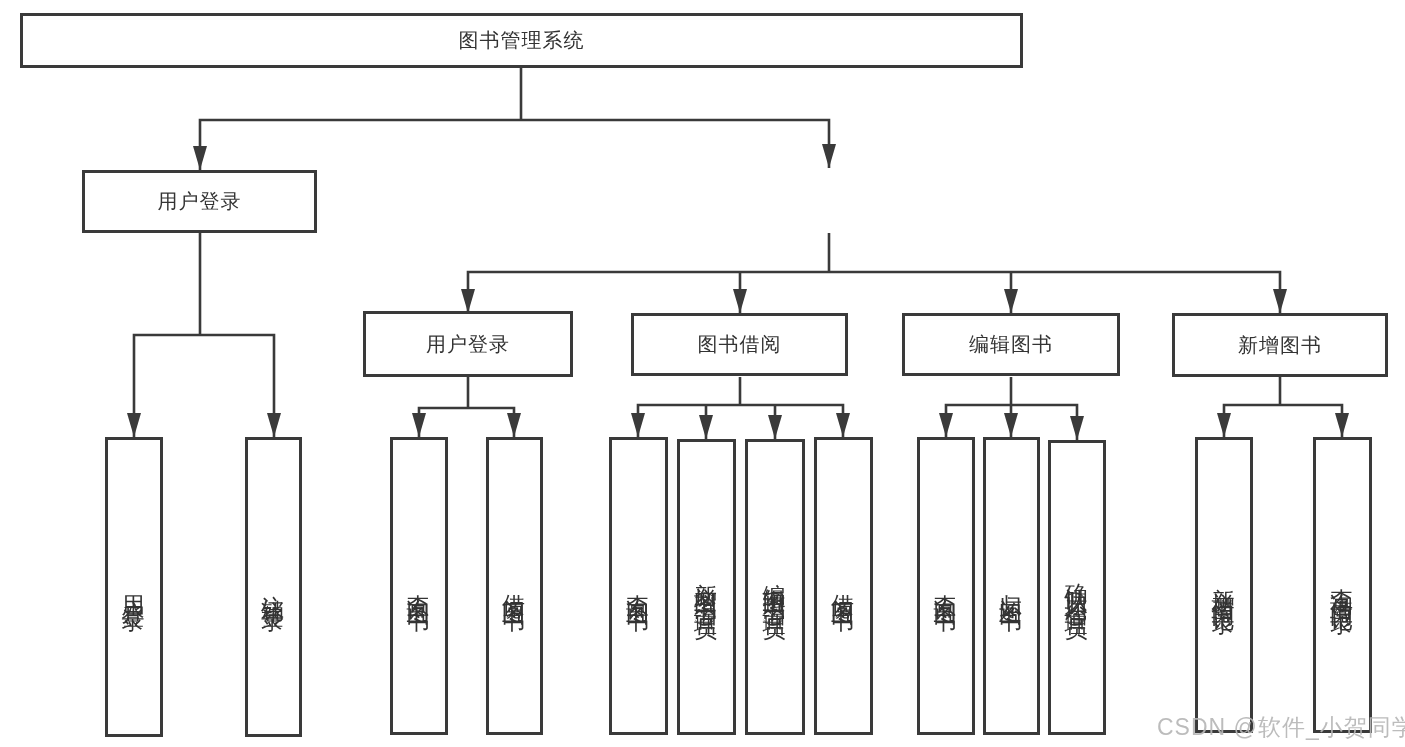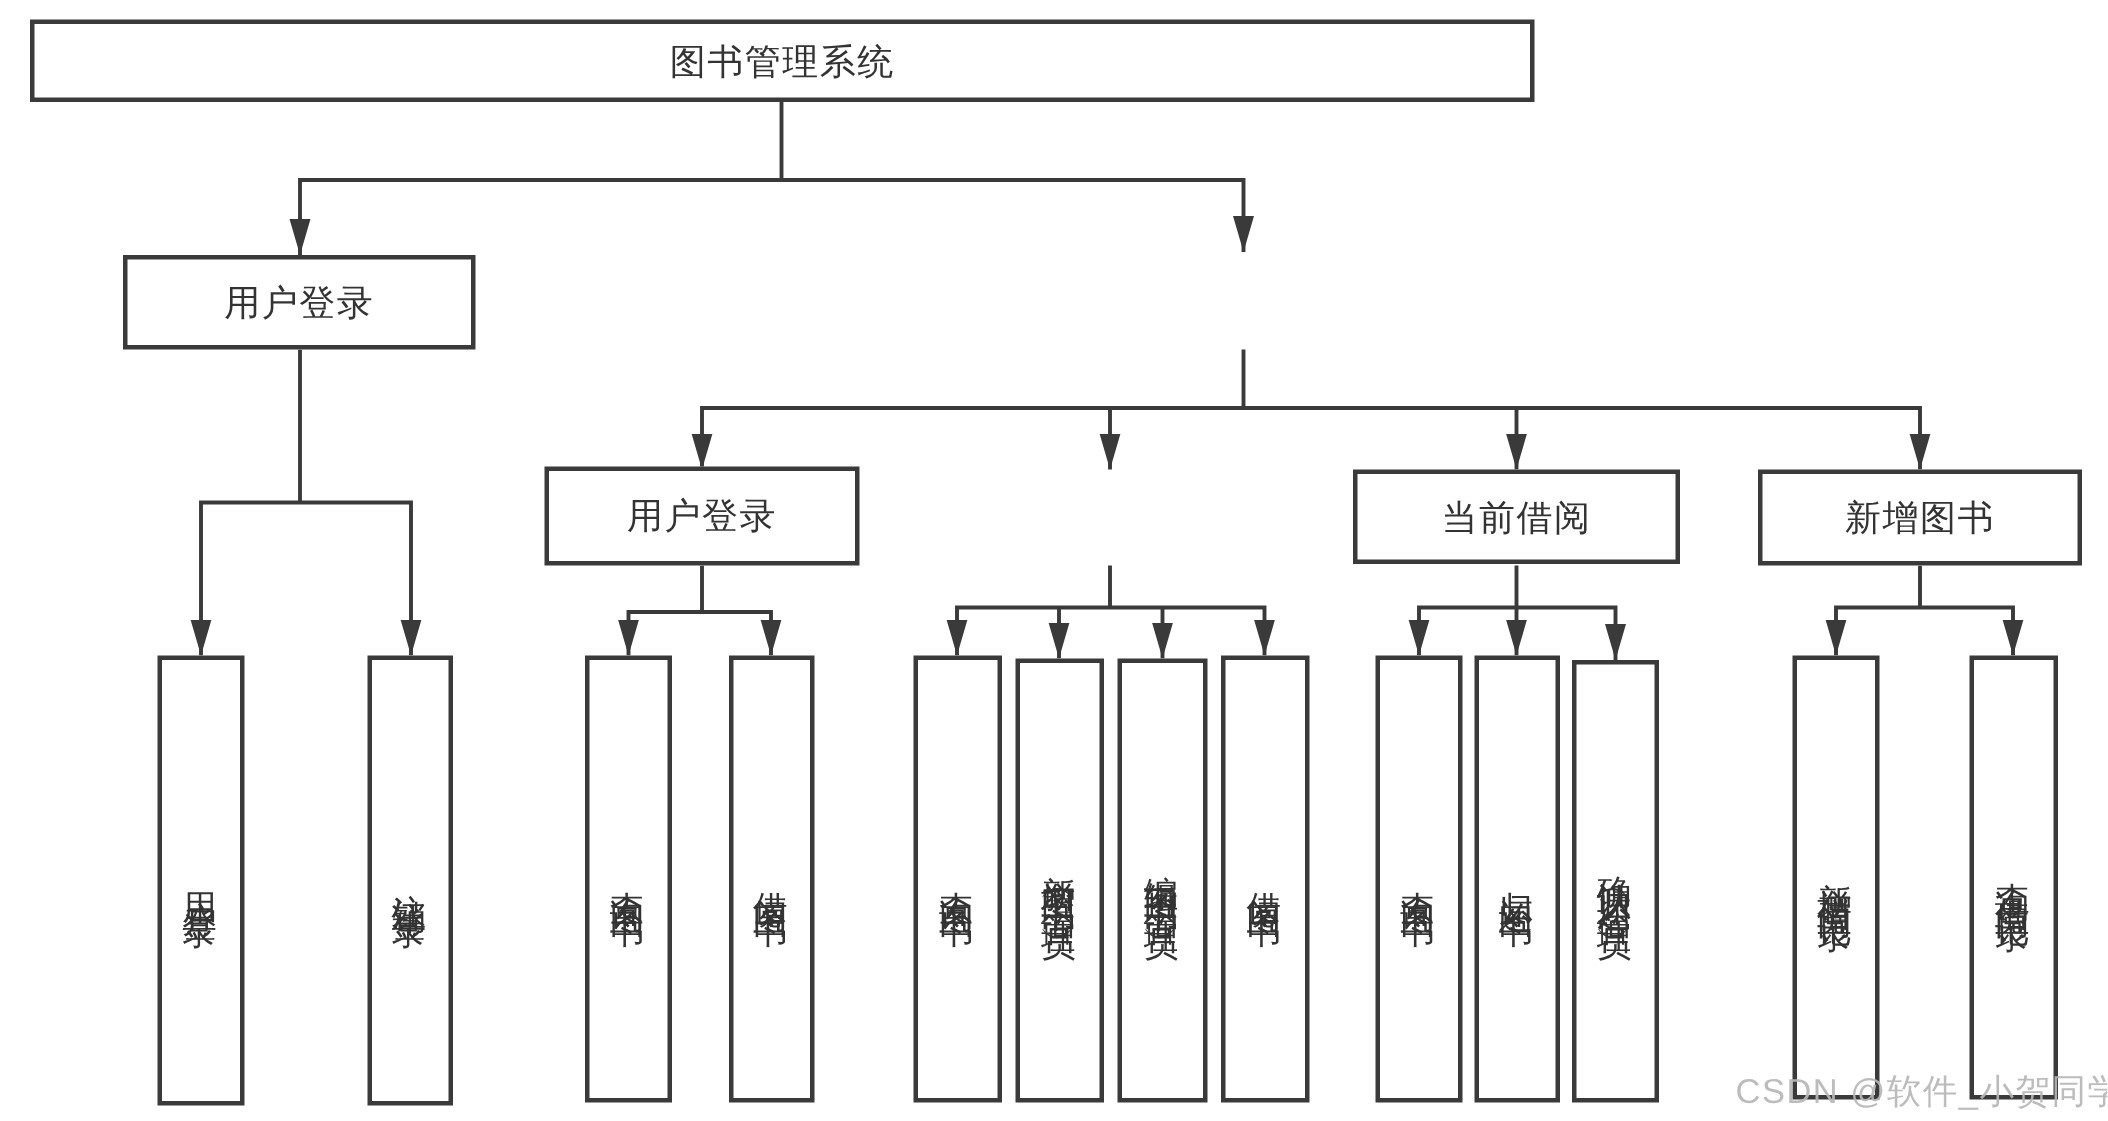--- a/index.html
+++ b/index.html
@@ -9,21 +9,21 @@
     font-family:"Liberation Sans","DejaVu Sans",sans-serif;
   }
   svg.connectors{position:absolute;left:0;top:0;z-index:1;}
   .conn{fill:none;stroke:var(--line,#3a3a3a);stroke-width:2.6px;}
   .arrowhead{fill:var(--line,#3a3a3a);stroke:none;}
   .box{
     position:absolute;box-sizing:border-box;z-index:2;
     border:3px solid var(--box-border,#3a3a3a);
     background:#ffffff;color:var(--text,#333333);
     display:flex;align-items:center;justify-content:center;
-    font-size:24px;letter-spacing:1px;white-space:nowrap;
+    font-size:20px;letter-spacing:1px;white-space:nowrap;
   }
   .box-v{
     writing-mode:vertical-rl;text-orientation:mixed;
     letter-spacing:5px;font-size:23px;padding:4px 0;
   }
   .watermark{
     position:absolute;left:1157px;top:712px;z-index:3;
     color:var(--watermark,#b7b7b7);font-size:23px;letter-spacing:1px;
     opacity:.92;white-space:nowrap;
   }
@@ -64,21 +64,22 @@
 
     <path class="conn" d="M1280,377 V405"></path>
     <path class="conn" d="M1224,437 V405 H1342 V437" marker-start="url(#arrow)" marker-end="url(#arrow)"></path>
   </svg>
 
   <div class="box" style="left:20px;top:13px;width:1003px;height:55px">图书管理系统</div>
 
   <div class="box" style="left:82px;top:170px;width:235px;height:63px">用户登录</div>
 
   <div class="box" style="left:363px;top:311px;width:210px;height:66px">用户登录</div>
-  <div class="box" style="left:902px;top:313px;width:218px;height:63px">当前借阅</div>
+  <div class="box" style="left:631px;top:313px;width:217px;height:63px">图书借阅</div>
+  <div class="box" style="left:902px;top:313px;width:218px;height:63px">编辑图书</div>
   <div class="box" style="left:1172px;top:313px;width:216px;height:64px">新增图书</div>
 
   <div class="box box-v" style="left:105px;top:437px;width:58px;height:300px">用户登录</div>
   <div class="box box-v" style="left:245px;top:437px;width:57px;height:300px">注销登录</div>
 
   <div class="box box-v" style="left:390px;top:437px;width:58px;height:298px">查询图书</div>
   <div class="box box-v" style="left:486px;top:437px;width:57px;height:298px">借阅图书</div>
 
   <div class="box box-v" style="left:609px;top:437px;width:59px;height:298px">查询图书</div>
   <div class="box box-v" style="left:677px;top:439px;width:59px;height:296px">新增图书（管理员）</div>

